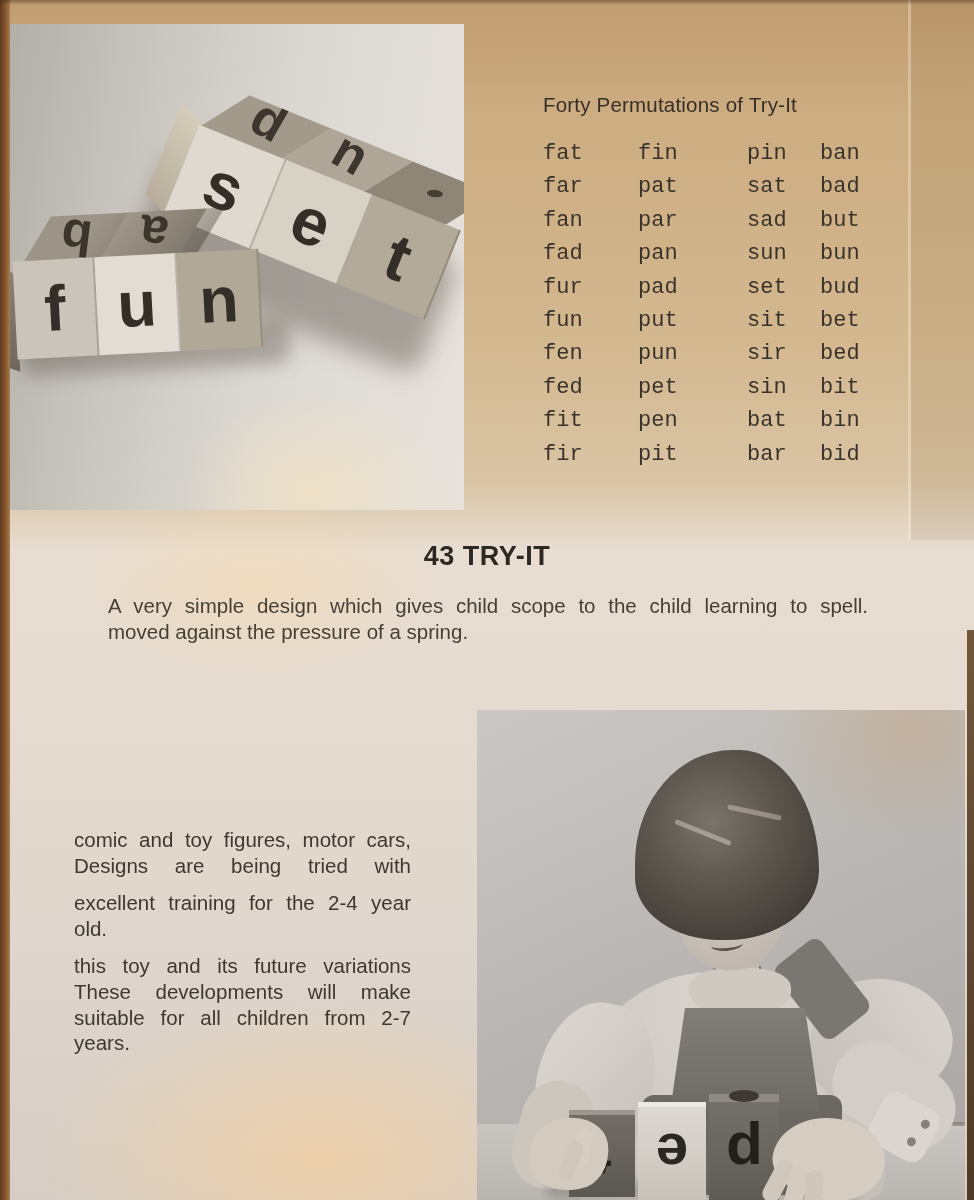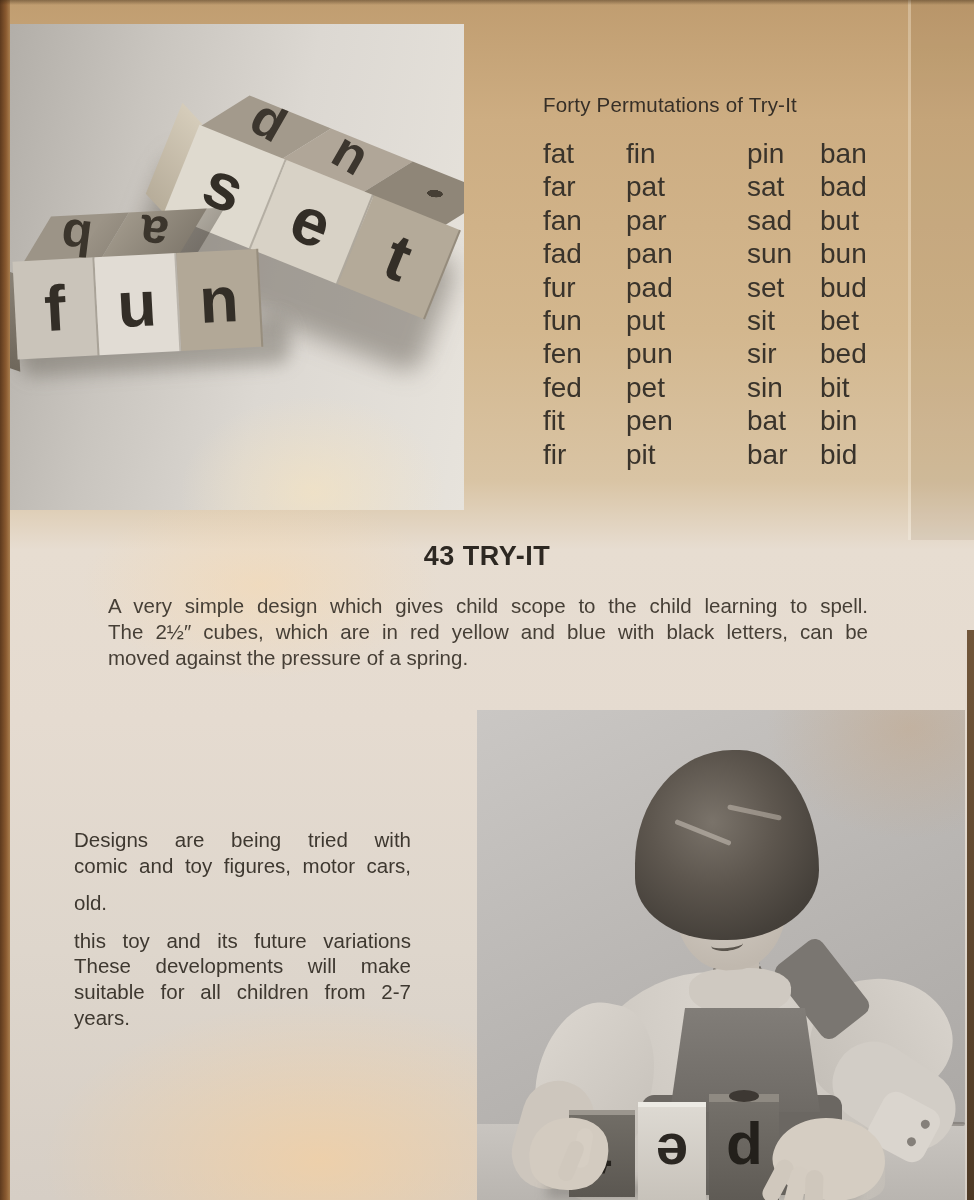--- a/index.html
+++ b/index.html
@@ -17,22 +17,22 @@
     background:linear-gradient(rgba(60,40,20,.45),rgba(60,40,20,0));}
   .edge-right-dark{position:absolute;right:0;top:630px;width:7px;height:570px;z-index:9;
     background:linear-gradient(#71563a,#4e3a26);}
   .page-edge-line{position:absolute;left:908px;top:0;width:3px;height:540px;z-index:2;background:rgba(255,250,240,.28);}
   .page-edge-shade{position:absolute;left:911px;top:0;width:63px;height:540px;z-index:2;background:rgba(120,85,45,.10);}
 
   
   .wordlist{position:absolute;left:543px;top:93px;z-index:3;}
   .wl-title{font-size:20.5px;color:#362f27;letter-spacing:.2px;white-space:nowrap;}
   .wl-col{position:absolute;top:44px;}
-  .wl-col .w{display:block;font-size:28px;line-height:33.4px;color:#39332b;}
-  .c0{left:0px}.c1{left:83px}.c2{left:204px}.c3{left:277px}
+  .wl-col .w{display:block;font-size:22px;line-height:33.4px;color:#39332b;font-family:Liberation Mono, monospace;}
+  .c0{left:0px}.c1{left:95px}.c2{left:204px}.c3{left:277px}
 
   
   .heading{position:absolute;left:0;top:541px;width:974px;text-align:center;z-index:3;
     font-size:27px;font-weight:700;letter-spacing:.5px;color:#2d2822;}
   .descr{position:absolute;left:108px;top:593px;width:760px;z-index:3;
     font-size:20.5px;line-height:25.8px;color:#463f36;}
   .jline{text-align:justify;text-align-last:justify;}
   .lline{text-align:left;}
 
   
@@ -275,30 +275,30 @@
       <span class="w">bed</span>
       <span class="w">bit</span>
       <span class="w">bin</span>
       <span class="w">bid</span>
     </div>
   </div>
 
   <div class="heading">43 TRY-IT</div>
   <div class="descr">
     <div class="jline">A very simple design which gives child scope to the child learning to spell.</div>
-    <div class="jline">The 2½″ cubes, which are in red yellow and blue with black letters, can be</div>
     <div class="lline">moved against the pressure of a spring.</div>
   </div>
 
   <div class="sidetext">
     <div class="para">
+      <div class="jline">comic and toy figures, motor cars,</div>
       <div class="jline">Designs are being tried with</div>
-      <div class="jline">comic and toy figures, motor cars,</div>
     </div>
     <div class="para">
+      <div class="jline">excellent training for the 2-4 year</div>
       <div class="lline">old.</div>
     </div>
     <div class="para">
       <div class="jline">this toy and its future variations</div>
       <div class="jline">These developments will make</div>
       <div class="jline">suitable for all children from 2-7</div>
       <div class="lline">years.</div>
     </div>
   </div>
 

